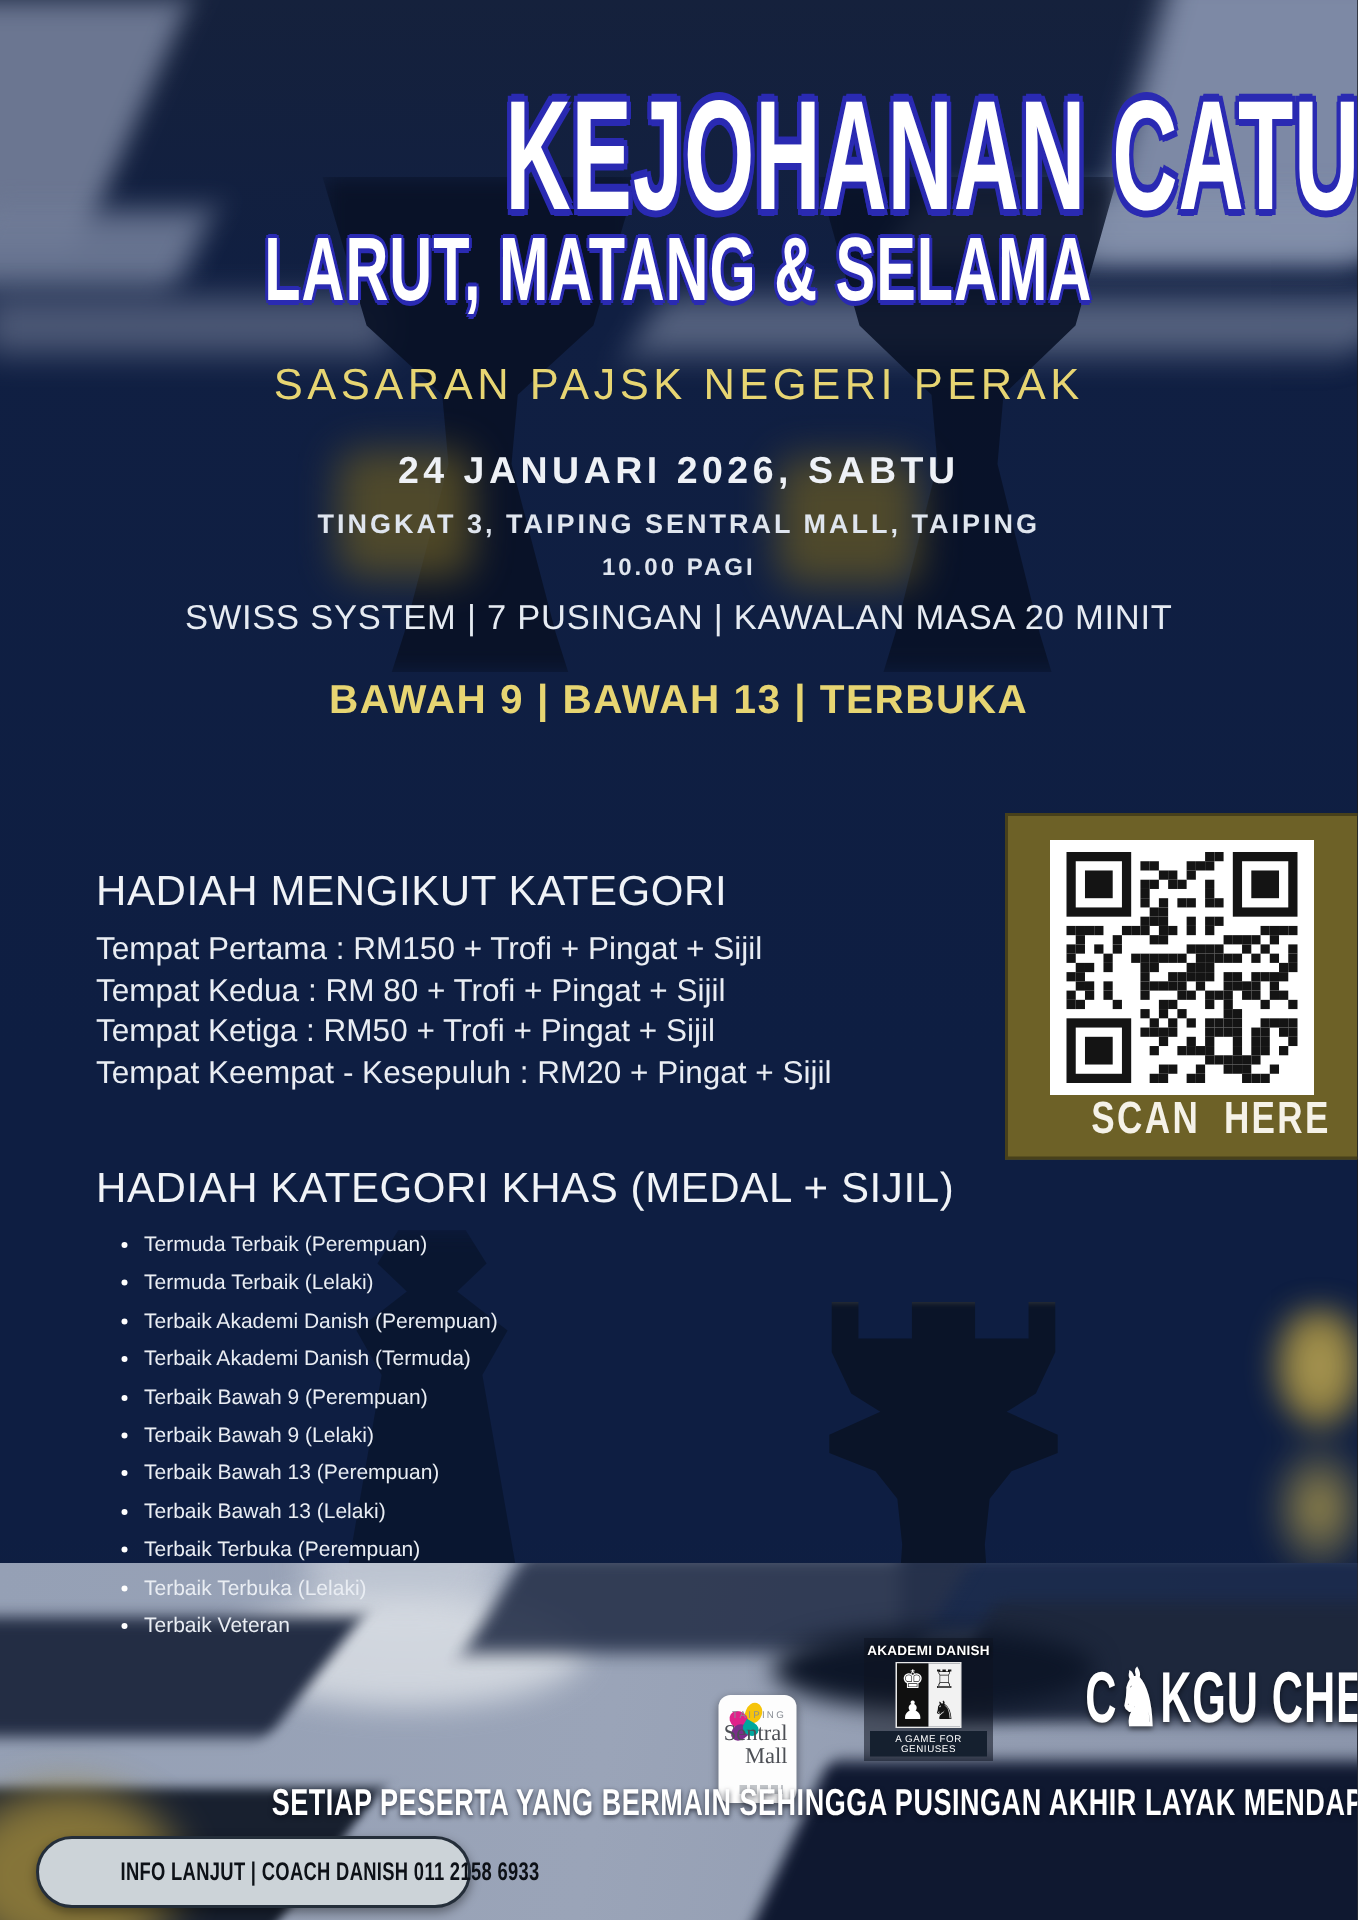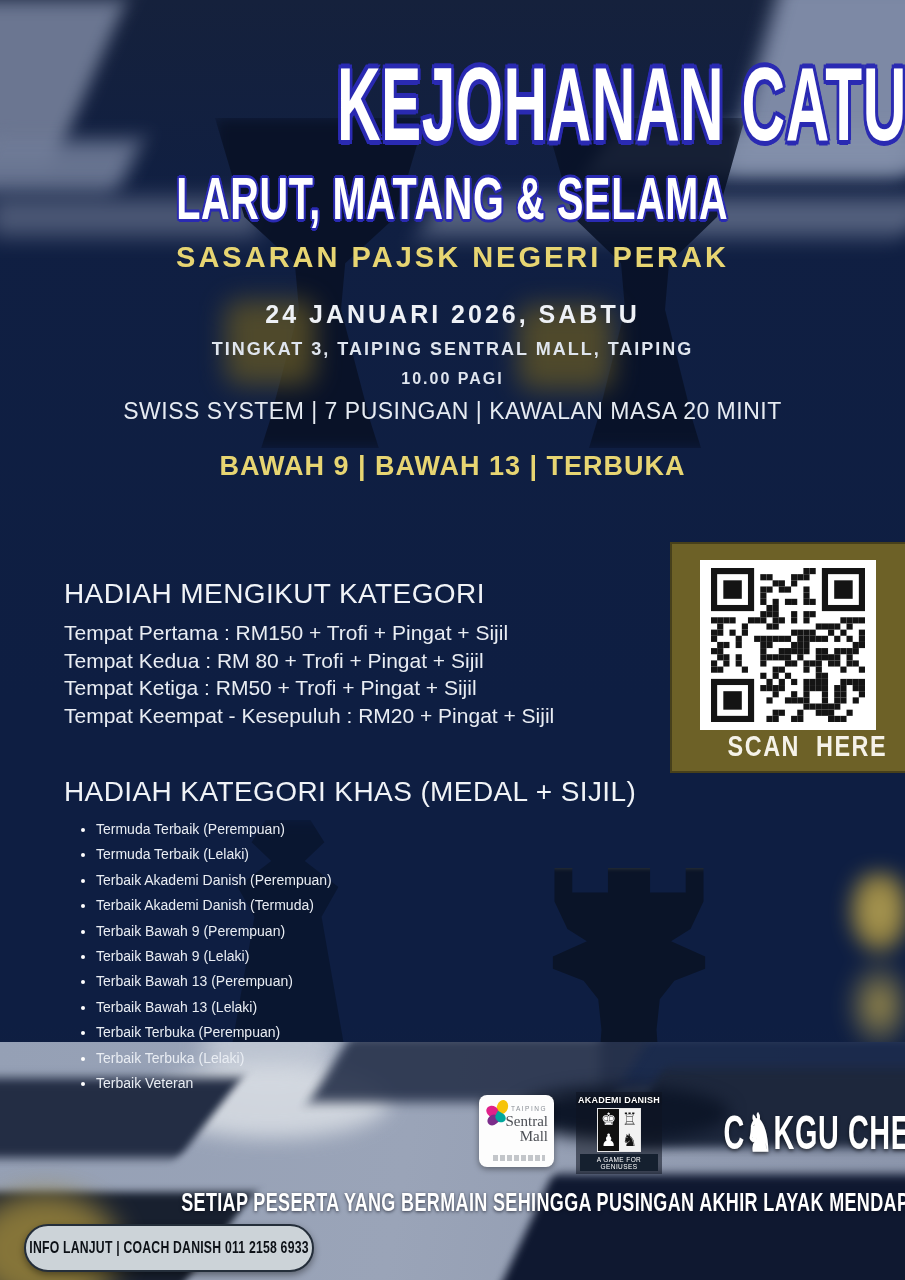--- a/index.html
+++ b/index.html
@@ -50,44 +50,44 @@
   .condensed{display:inline-block;transform:scaleX(var(--sx,.8));transform-origin:center;white-space:nowrap;}
   .outlined{color:#fff;--oc:#2a2ab2;text-shadow:
      5px 0 var(--oc),-5px 0 var(--oc),0 5px var(--oc),0 -5px var(--oc),
      4px 4px var(--oc),-4px 4px var(--oc),4px -4px var(--oc),-4px -4px var(--oc);}
   .outlined-sm{color:#fff;--oc:#2a2ab2;text-shadow:
      3px 0 var(--oc),-3px 0 var(--oc),0 3px var(--oc),0 -3px var(--oc),
      2px 2px var(--oc),-2px 2px var(--oc),2px -2px var(--oc),-2px -2px var(--oc);}
   .cline{position:absolute;left:0;right:0;text-align:center;}
   .title-wrap{top:52px;}
   .title{font-size:104px;font-weight:bold;line-height:1;--sx:.58;letter-spacing:1px;}
-  .subtitle-wrap{top:150px;margin-top:19px;}
+  .subtitle-wrap{top:150px;}
   .subtitle{font-size:60px;font-weight:bold;line-height:1;--sx:.66;letter-spacing:1px;}
-  .organizer{top:241px;font-size:29px;font-weight:bold;letter-spacing:3px;color:#e7d572;}
+  .organizer{top:241px;font-size:29px;font-weight:normal;letter-spacing:3px;color:#e7d572;}
   .date{top:300px;font-size:25px;font-weight:bold;letter-spacing:3px;color:#eef1f6;}
   .venue{top:339px;font-size:18px;font-weight:bold;letter-spacing:2px;color:#dfe5ee;}
   .time{top:370px;font-size:16px;font-weight:bold;letter-spacing:2px;color:#dfe5ee;}
   .format{top:398px;font-size:23px;font-weight:400;letter-spacing:.5px;color:#e6ebf2;}
   .cats{top:451px;font-size:27px;font-weight:bold;letter-spacing:1px;color:#e7d572;}
   .section{position:absolute;left:64px;color:#e9edf3;}
   .sec-prizes{top:578px;}
   .sec-special{top:776px;}
   .section h2{margin:0 0 9px;font-size:28px;font-weight:normal;color:#f0f3f7;letter-spacing:.4px;}
   .prize-line{font-size:21px;line-height:27.5px;}
   .bullets{margin:6px 0 0 32px;padding:0;}
   .bullets li{font-size:14px;line-height:25.4px;}
   .bullets li::marker{color:#fff;}
   
   .qr-box{position:absolute;left:670px;top:542px;width:274px;height:231px;background:#6d6127;border:2px solid #47401b;}
   .qr-white{position:absolute;left:28px;top:16px;width:176px;height:170px;background:#fff;}
   .qr-white svg{position:absolute;left:10px;top:8px;}
   .scan{position:absolute;left:0;right:0;bottom:8px;text-align:center;font-size:30px;font-weight:bold;color:#f5f2e8;}
   .scan .condensed{--sx:.78;letter-spacing:2px;word-spacing:10px;}
   
-  .mall-card{position:absolute;left:479px;top:1095px;width:75px;height:72px;background:#fdfdfd;border-radius:8px;box-shadow:0 2px 6px rgba(0,0,0,.4);}
+  .mall-card{position:absolute;left:479px;top:1130px;width:52px;height:72px;background:#fdfdfd;border-radius:8px;box-shadow:0 2px 6px rgba(0,0,0,.4);}
   .petal{position:absolute;border-radius:50% 50% 50% 0;}
   .pt1{left:18px;top:5px;width:11px;height:14px;background:#f6c40a;transform:rotate(18deg);}
   .pt2{left:8px;top:10px;width:11px;height:13px;background:#e0218a;transform:rotate(-55deg);}
   .pt3{left:9px;top:19px;width:10px;height:12px;background:#7b2d8b;transform:rotate(-130deg);}
   .pt4{left:17px;top:17px;width:9px;height:11px;background:#00a79d;transform:rotate(120deg);}
   .mall-region{position:absolute;right:7px;top:10px;font-size:6.5px;letter-spacing:1.5px;color:#8a8f96;}
   .mall-name{position:absolute;right:6px;top:19px;text-align:right;font-family:"Liberation Serif",serif;color:#4c4f55;font-size:15px;line-height:15px;}
   .mall-cjk{position:absolute;left:14px;right:9px;bottom:6px;height:6px;opacity:.85;filter:blur(.4px);
     background:repeating-linear-gradient(90deg,#b9bdc2 0 5px,transparent 5px 7px);}
   .akademi{position:absolute;left:576px;top:1092px;width:86px;height:82px;background:rgba(14,20,32,.55);}
@@ -98,21 +98,21 @@
   .akc-light{background:#f2f2f2;color:#141414;}
   .ak-tagline{position:absolute;bottom:3px;left:4px;right:4px;text-align:center;font-size:6.5px;color:#fff;background:#15202f;padding:1.5px 0;letter-spacing:.4px;}
   .cikgu{position:absolute;left:648px;top:1102px;width:225px;height:62px;text-align:center;color:#fff;font-weight:bold;
     text-shadow:0 2px 5px rgba(0,0,0,.5);}
   .cikgu .condensed{--sx:.6;font-size:48px;line-height:62px;letter-spacing:1px;}
   .cikgu .knight{font-size:52px;vertical-align:-2px;}
   
   .notice-wrap{position:absolute;left:0;right:0;top:1188px;text-align:center;}
   .notice{font-size:25px;font-weight:bold;color:#fff;--sx:.72;letter-spacing:.5px;text-shadow:0 1px 4px rgba(8,12,24,.7);}
   .pill{position:absolute;left:24px;top:1224px;width:290px;height:48px;background:#ccd3d8;border:2px solid #242e3a;border-radius:26px;
-    display:flex;align-items:center;justify-content:center;box-shadow:0 3px 7px rgba(0,0,0,.4);}
+    display:flex;align-items:center;box-shadow:0 3px 7px rgba(0,0,0,.4);}
   .pill span{font-size:17px;font-weight:bold;color:#0d1117;--sx:.72;letter-spacing:.3px;}
 </style>
 </head>
 <body>
 
 <div class="poster">
 
   <div class="bg" aria-hidden="true">
     <div class="shape s1"></div>
     <div class="shape s2"></div>

